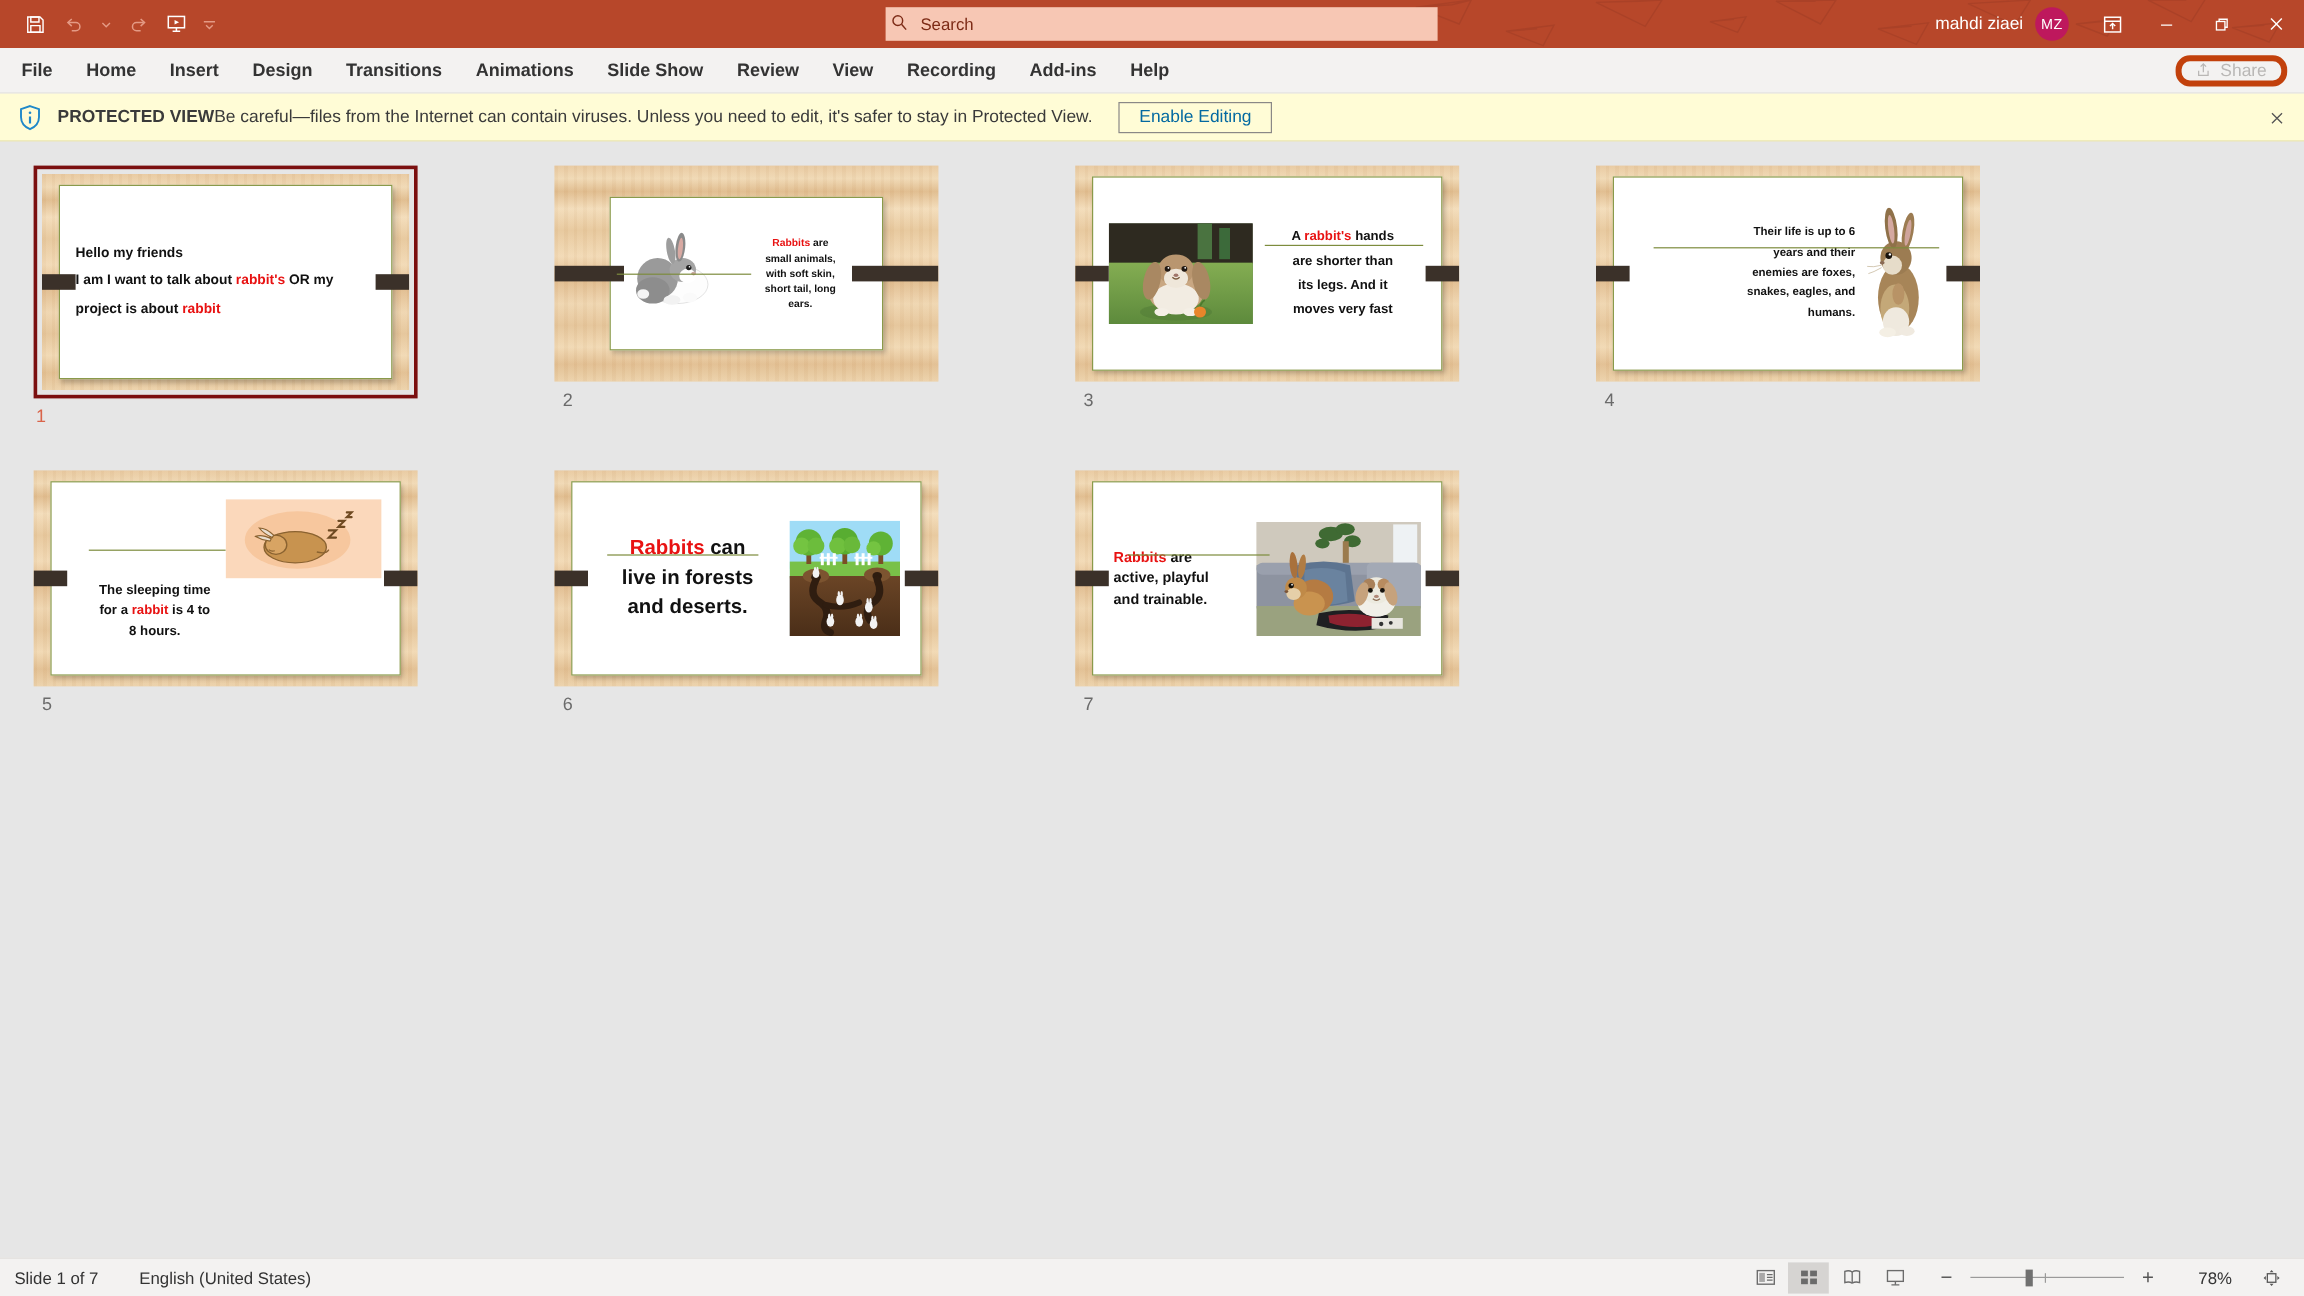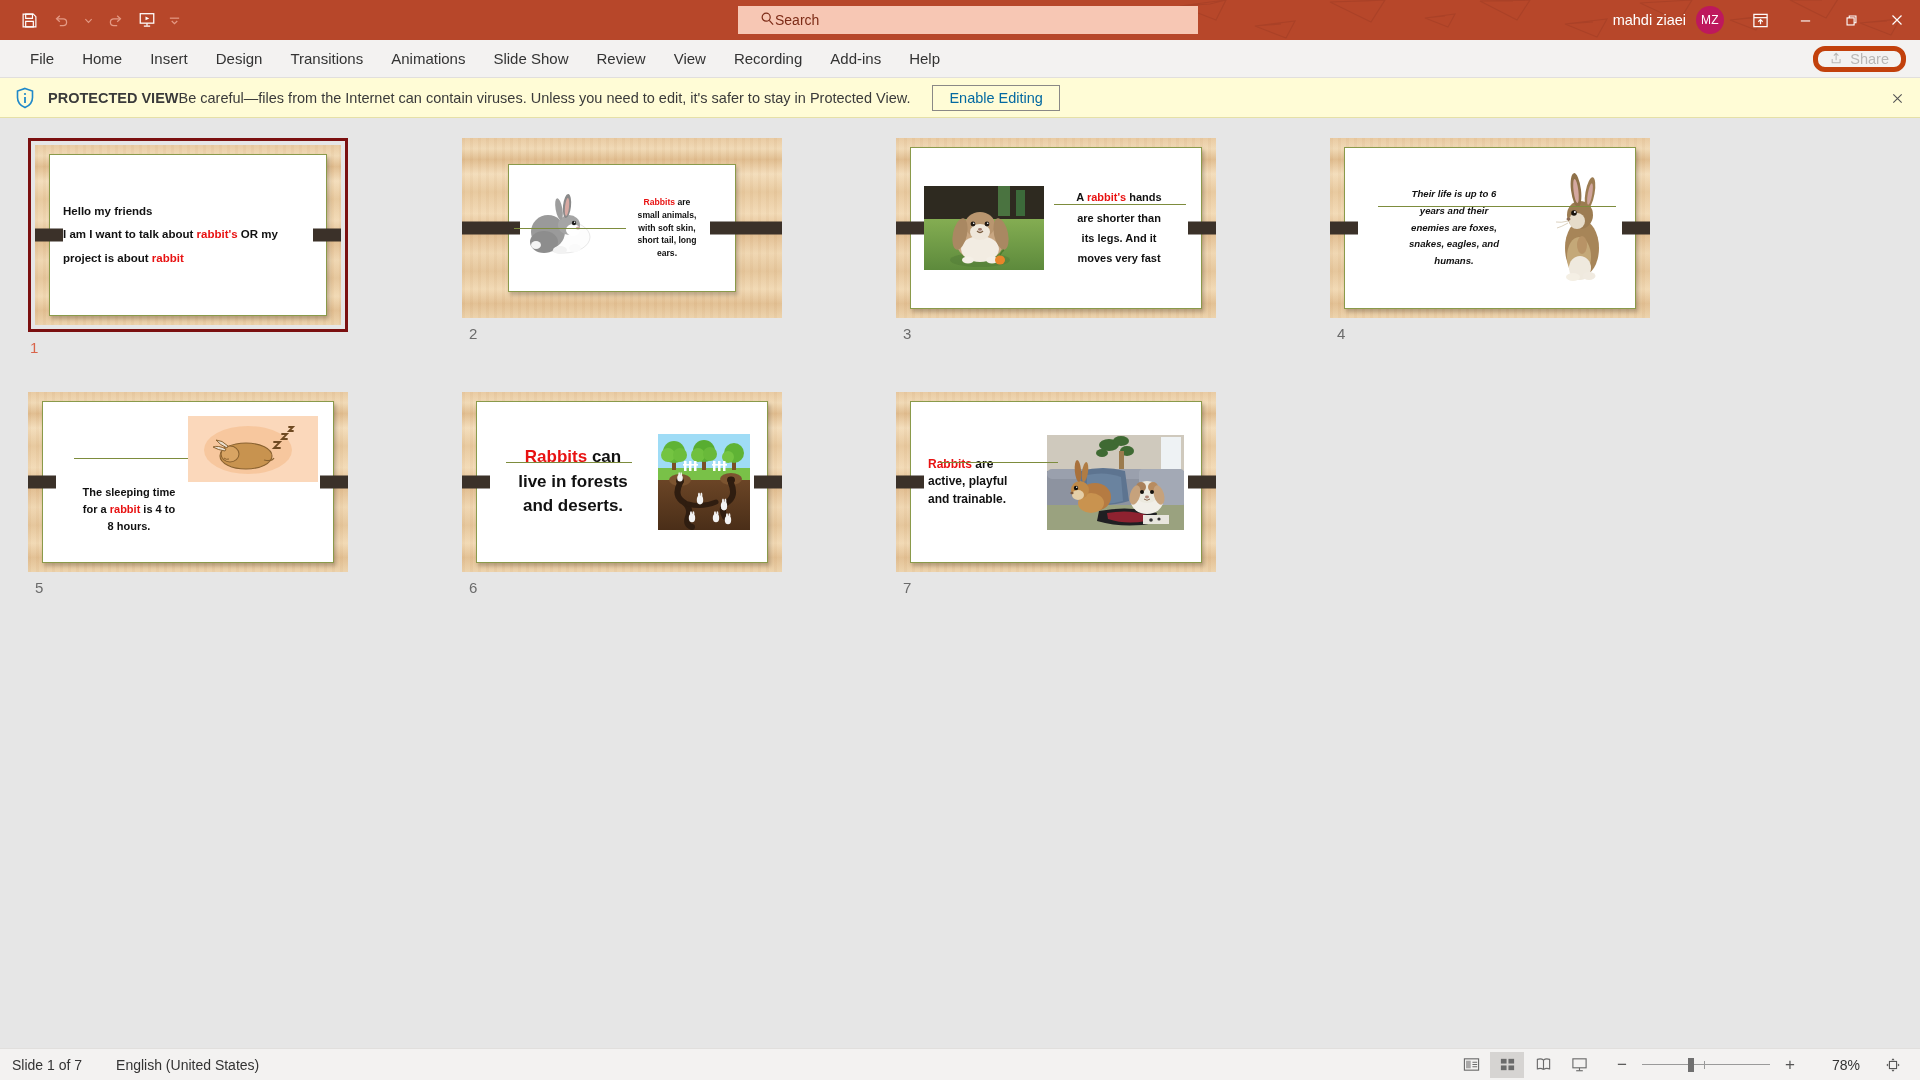--- a/index.html
+++ b/index.html
@@ -53,21 +53,22 @@
   .title-text .doc-name { direction: rtl; unicode-bidi: embed; }
 
   .searchbox {
     position: absolute;
     left: 738px;
     top: 6px;
     width: 460px;
     height: 28px;
     background: #f7c7b4;
     display: flex; align-items: center;
-    padding-left: 22px;
+    gap: 10px;
+    padding-left: 4px;
     z-index: 3;
     color: #7d2b16;
     font-size: 14px;
   }
   .search-input-fake { color: #7d2b16; font-size: 14px; }
 
   .tb-right {
     position: absolute;
     right: 0; top: 0;
     height: 40px;
@@ -95,21 +96,21 @@
   .ribbon-opt { width: 44px; height: 40px; display:flex; align-items:center; justify-content:center; color:#fff; }
 
   
   .ribbon {
     height: 38px;
     background: #f3f2f1;
     display: flex; align-items: center;
     position: relative;
     border-bottom: 1px solid #e1dfdd;
   }
-  .tabs { display: flex; align-items: flex-start; padding-left: 16px; }
+  .tabs { display: flex; align-items: flex-start; padding-left: 4px; font-weight: bold; }
   .tab {
     padding: 0 14px;
     height: 38px;
     line-height: 38px;
     font-size: 15px;
     color: #333333;
     white-space: nowrap;
   }
   .share-btn {
     position: absolute;
@@ -261,21 +262,21 @@
 
   
   .s1-text { font-size: 11.5px; padding-left: 18px; line-height: 2.05; }
   .s2-wrap { display:flex; align-items:center; gap: 4px; width:100%; padding: 0 6px; }
   .s2-img  { width: 86px; height: 76px; flex: none; }
   .s2-text { font-size: 8.6px; text-align: center; line-height: 1.5; flex: 1; }
   .s3-wrap { display:flex; align-items:center; gap: 6px; width:100%; padding: 0 8px; }
   .s3-img  { width: 120px; height: 84px; flex:none; }
   .s3-text { font-size: 11px; text-align: center; line-height: 1.85; flex: 1; }
   .s4-wrap { display:flex; align-items:center; width:100%; padding: 0 8px; }
-  .s4-text { font-size: 9.6px; text-align: center; line-height: 1.75; flex:1;font-style:italic; }
+  .s4-text { font-size: 9.6px; text-align: right; line-height: 1.75; flex:1; }
   .s4-img  { width: 72px; height: 110px; flex:none; }
   .s5-text { font-size: 11px; text-align: center; line-height: 1.55; }
   .s6-wrap { display:flex; align-items:center; gap: 6px; width:100%; padding:0 8px; }
   .s6-text { font-size: 17px; text-align:center; line-height:1.45; flex:1; }
   .s6-img  { width: 92px; height: 96px; flex:none; }
   .s7-wrap { display:flex; align-items:center; gap: 4px; width:100%; padding:0 10px; }
   .s7-text { font-size: 12px; line-height:1.45; flex:1; }
   .s7-img  { width: 137px; height: 95px; flex:none; }
 
   .green-rule {

